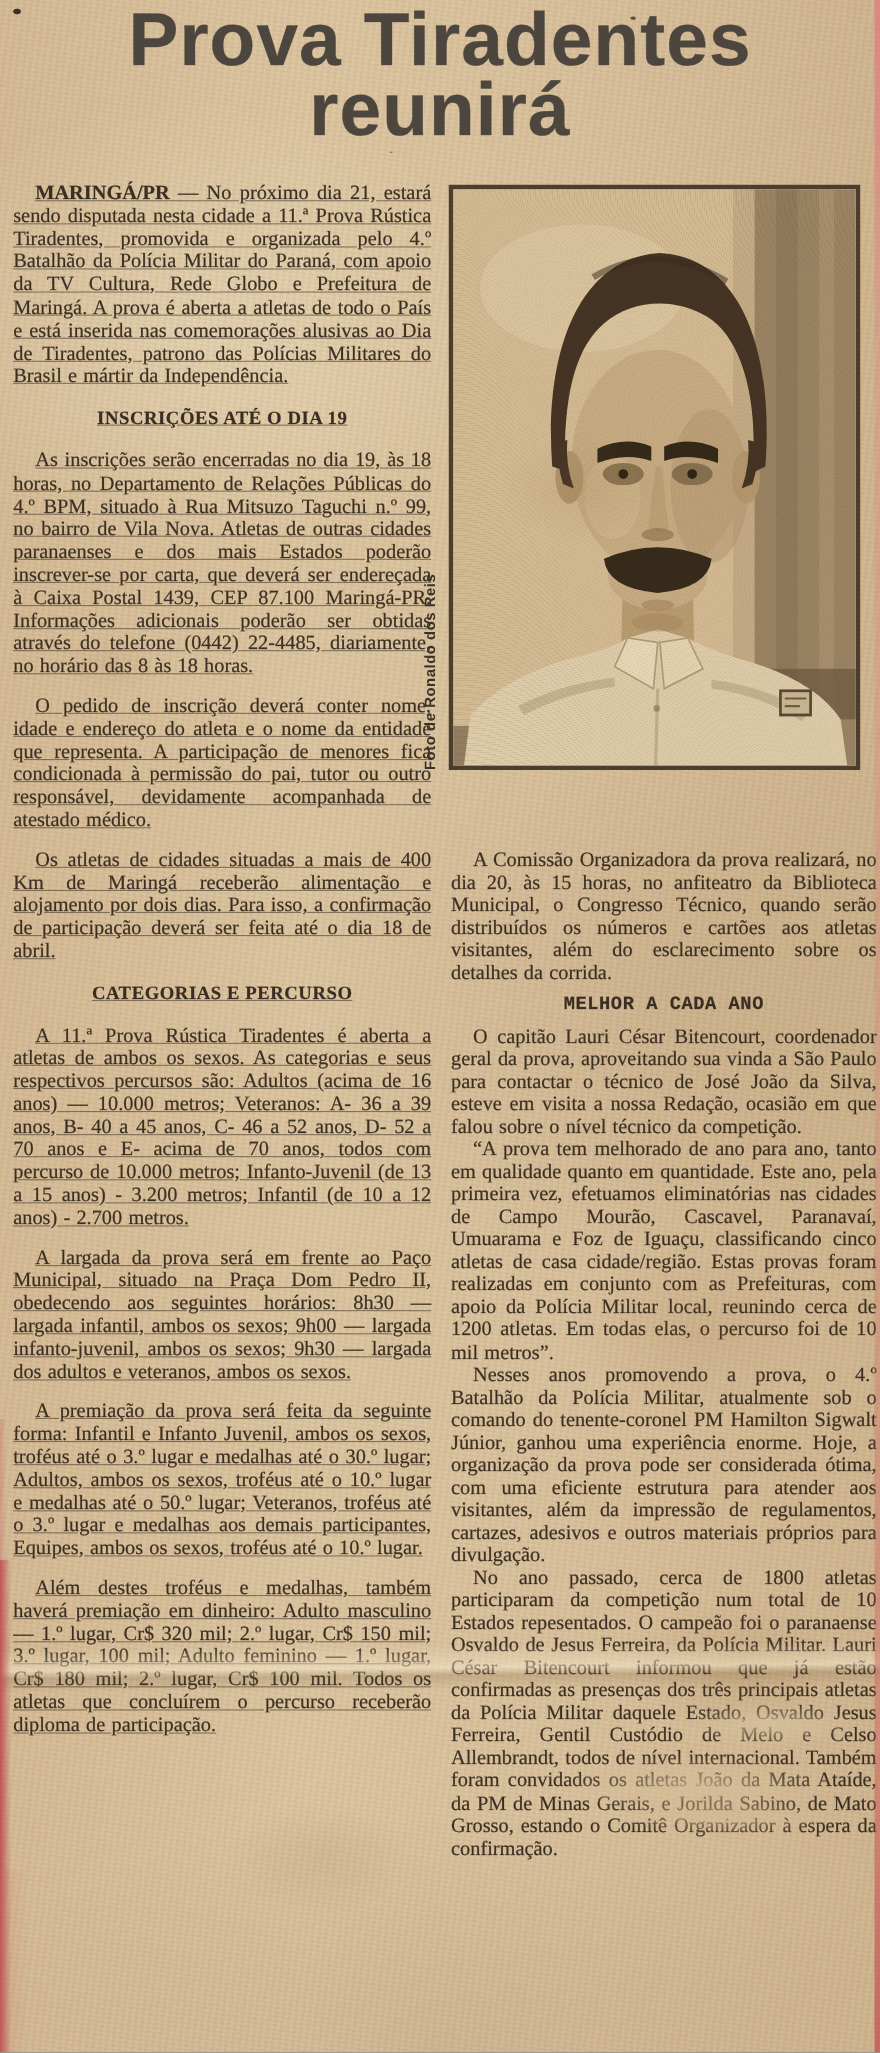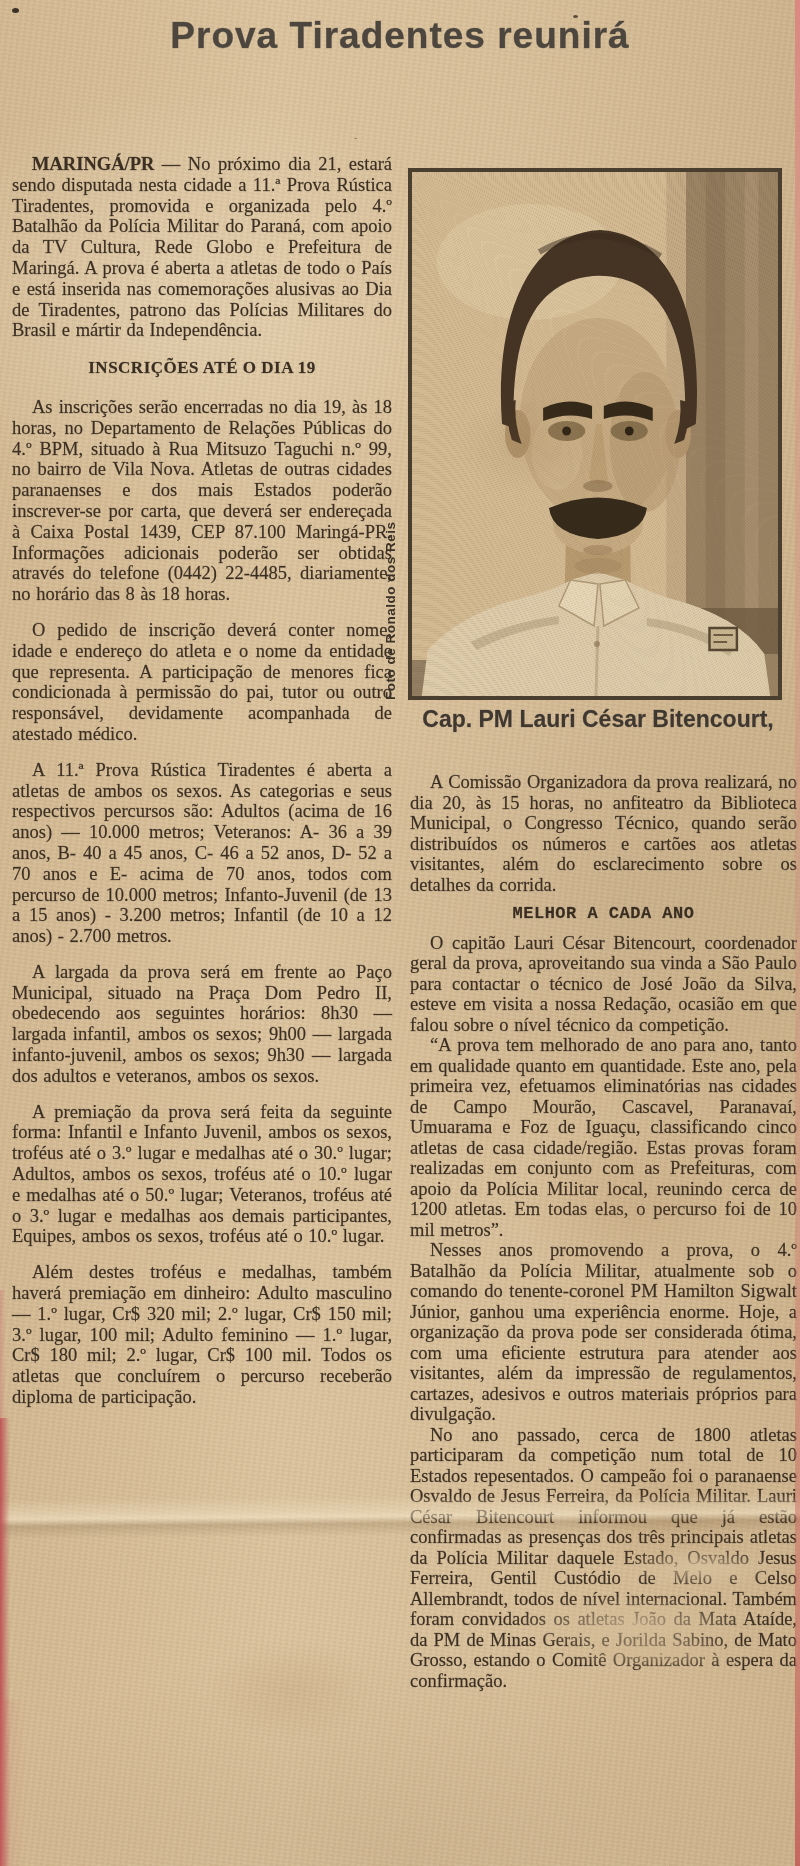--- a/index.html
+++ b/index.html
@@ -17,28 +17,28 @@
   .page::before{
     content:""; position:absolute; inset:0; z-index:0; pointer-events:none;
     background-image:
       repeating-linear-gradient(7deg, rgba(255,255,255,0.025) 0 2px, rgba(0,0,0,0.02) 2px 4px),
       repeating-linear-gradient(97deg, rgba(255,255,255,0.02) 0 3px, rgba(0,0,0,0.018) 3px 6px);
   }
   .headline{
     position:absolute; left:0; top:4px; width:100%; margin:0; z-index:2;
     text-align:center;
     font-family:"Liberation Sans","DejaVu Sans",sans-serif;
-    font-weight:700; font-size:37px; line-height:64px;
+    font-weight:700; font-size:68px; line-height:64px;
     color:#4c463e; letter-spacing:1px;
     -webkit-text-stroke:0.5px rgba(76,70,62,0.6);
   }
   .headline .hl{display:block;}
   .col{position:absolute; z-index:2; text-align:justify; font-size:18.5px; line-height:20.8px;
        -webkit-text-stroke:0.32px rgba(59,47,35,0.55);}
-  .col-left{left:12px; top:154px; width:380px;}
+  .col-left{left:12px; top:166px; width:380px;text-decoration:underline;}
   .col-right{left:410px; top:772px; width:387px; line-height:20.5px;}
   .para{margin:0; text-indent:20px; word-spacing:1px;}
   .col-left .para + .para{margin-top:15px;}
   .shead{
     margin:17px 0 18px 0; text-align:center; text-indent:0;
     font-size:17px; font-weight:700; letter-spacing:0.5px; color:#3a2e22;
   }
   .shead-right{margin:9px 0 8px 0;font-family:Liberation Mono, monospace;}
   .col-right .para.tight{margin:0;}
   .col-right .para:first-child{margin:0;}
@@ -110,20 +110,22 @@
 
   <h1 class="headline">
     <span class="hl">Prova Tiradentes reunirá</span>
   </h1>
 
   <div class="col col-left">
     <p class="para"><strong class="dateline">MARINGÁ/PR</strong> <span>— No próximo dia 21, estará sendo disputada nesta cidade a 11.ª Prova Rústica Tiradentes, promovida e organizada pelo 4.º Batalhão da Polícia Militar do Paraná, com apoio da TV Cultura, Rede Globo e Prefeitura de Maringá. A prova é aberta a atletas de todo o País e está inserida nas comemorações alusivas ao Dia de Tiradentes, patrono das Polícias Militares do Brasil e mártir da Independência.</span></p>
     <h2 class="shead">INSCRIÇÕES ATÉ O DIA 19</h2>
     <p class="para">As inscrições serão encerradas no dia 19, às 18 horas, no Departamento de Relações Públicas do 4.º BPM, situado à Rua Mitsuzo Taguchi n.º 99, no bairro de Vila Nova. Atletas de outras cidades paranaenses e dos mais Estados poderão inscrever-se por carta, que deverá ser endereçada à Caixa Postal 1439, CEP 87.100 Maringá-PR. Informações adicionais poderão ser obtidas através do telefone (0442) 22-4485, diariamente, no horário das 8 às 18 horas.</p>
     <p class="para">O pedido de inscrição deverá conter nome, idade e endereço do atleta e o nome da entidade que representa. A participação de menores fica condicionada à permissão do pai, tutor ou outro responsável, devidamente acompanhada de atestado médico.</p>
+    <p class="para">Os atletas de cidades situadas a mais de 400 Km de Maringá receberão alimentação e alojamento por dois dias. Para isso, a confirmação de participação deverá ser feita até o dia 18 de abril.</p>
+    <h2 class="shead">CATEGORIAS E PERCURSO</h2>
     <p class="para">A 11.ª Prova Rústica Tiradentes é aberta a atletas de ambos os sexos. As categorias e seus respectivos percursos são: Adultos (acima de 16 anos) — 10.000 metros; Veteranos: A- 36 a 39 anos, B- 40 a 45 anos, C- 46 a 52 anos, D- 52 a 70 anos e E- acima de 70 anos, todos com percurso de 10.000 metros; Infanto-Juvenil (de 13 a 15 anos) - 3.200 metros; Infantil (de 10 a 12 anos) - 2.700 metros.</p>
     <p class="para">A largada da prova será em frente ao Paço Municipal, situado na Praça Dom Pedro II, obedecendo aos seguintes horários: 8h30 — largada infantil, ambos os sexos; 9h00 — largada infanto-juvenil, ambos os sexos; 9h30 — largada dos adultos e veteranos, ambos os sexos.</p>
     <p class="para">A premiação da prova será feita da seguinte forma: Infantil e Infanto Juvenil, ambos os sexos, troféus até o 3.º lugar e medalhas até o 30.º lugar; Adultos, ambos os sexos, troféus até o 10.º lugar e medalhas até o 50.º lugar; Veteranos, troféus até o 3.º lugar e medalhas aos demais participantes, Equipes, ambos os sexos, troféus até o 10.º lugar.</p>
     <p class="para">Além destes troféus e medalhas, também haverá premiação em dinheiro: Adulto masculino — 1.º lugar, Cr$ 320 mil; 2.º lugar, Cr$ 150 mil; 3.º lugar, 100 mil; Adulto feminino — 1.º lugar, Cr$ 180 mil; 2.º lugar, Cr$ 100 mil. Todos os atletas que concluírem o percurso receberão diploma de participação.</p>
   </div>
 
   <div class="photo-credit">Foto de Ronaldo dos Reis</div>
 
   <figure class="photo">
     <svg viewBox="0 0 374 524" preserveAspectRatio="none" aria-hidden="true">
@@ -174,21 +176,20 @@
       <path d="M188,252 L181,306 Q190,317 200,308 L194,252 Z" fill="#ba9c70" opacity="0.8"></path>
       <ellipse cx="190" cy="314" rx="15" ry="6" fill="#8d7350" opacity="0.65"></ellipse>
 
       <path d="M140,336 Q190,315 240,336 Q237,363 190,367 Q143,363 140,336 Z" fill="#362a1a"></path>
       <ellipse cx="190" cy="378" rx="15" ry="5" fill="#9a7c58" opacity="0.5"></ellipse>
       <ellipse cx="190" cy="394" rx="24" ry="8" fill="#a1835d" opacity="0.4"></ellipse>
     </svg>
   </figure>
 
   <figcaption class="caption">
-    <div>Cap. PM Lauri César Bitencourt,</div>
   </figcaption>
 
   <div class="col col-right">
     <p class="para">A Comissão Organizadora da prova realizará, no dia 20, às 15 horas, no anfiteatro da Biblioteca Municipal, o Congresso Técnico, quando serão distribuídos os números e cartões aos atletas visitantes, além do esclarecimento sobre os detalhes da corrida.</p>
     <h2 class="shead shead-right">MELHOR A CADA ANO</h2>
     <p class="para tight">O capitão Lauri César Bitencourt, coordenador geral da prova, aproveitando sua vinda a São Paulo para contactar o técnico de José João da Silva, esteve em visita a nossa Redação, ocasião em que falou sobre o nível técnico da competição.</p>
     <p class="para tight">“A prova tem melhorado de ano para ano, tanto em qualidade quanto em quantidade. Este ano, pela primeira vez, efetuamos eliminatórias nas cidades de Campo Mourão, Cascavel, Paranavaí, Umuarama e Foz de Iguaçu, classificando cinco atletas de casa cidade/região. Estas provas foram realizadas em conjunto com as Prefeituras, com apoio da Polícia Militar local, reunindo cerca de 1200 atletas. Em todas elas, o percurso foi de 10 mil metros”.</p>
     <p class="para tight">Nesses anos promovendo a prova, o 4.º Batalhão da Polícia Militar, atualmente sob o comando do tenente-coronel PM Hamilton Sigwalt Júnior, ganhou uma experiência enorme. Hoje, a organização da prova pode ser considerada ótima, com uma eficiente estrutura para atender aos visitantes, além da impressão de regulamentos, cartazes, adesivos e outros materiais próprios para divulgação.</p>
     <p class="para tight">No ano passado, cerca de 1800 atletas participaram da competição num total de 10 Estados repesentados. O campeão foi o paranaense Osvaldo de Jesus Ferreira, da Polícia Militar. Lauri César Bitencourt informou que já estão confirmadas as presenças dos três principais atletas da Polícia Militar daquele Estado, Osvaldo Jesus Ferreira, Gentil Custódio de Melo e Celso Allembrandt, todos de nível internacional. Também foram convidados os atletas João da Mata Ataíde, da PM de Minas Gerais, e Jorilda Sabino, de Mato Grosso, estando o Comitê Organizador à espera da confirmação.</p>
   </div>

